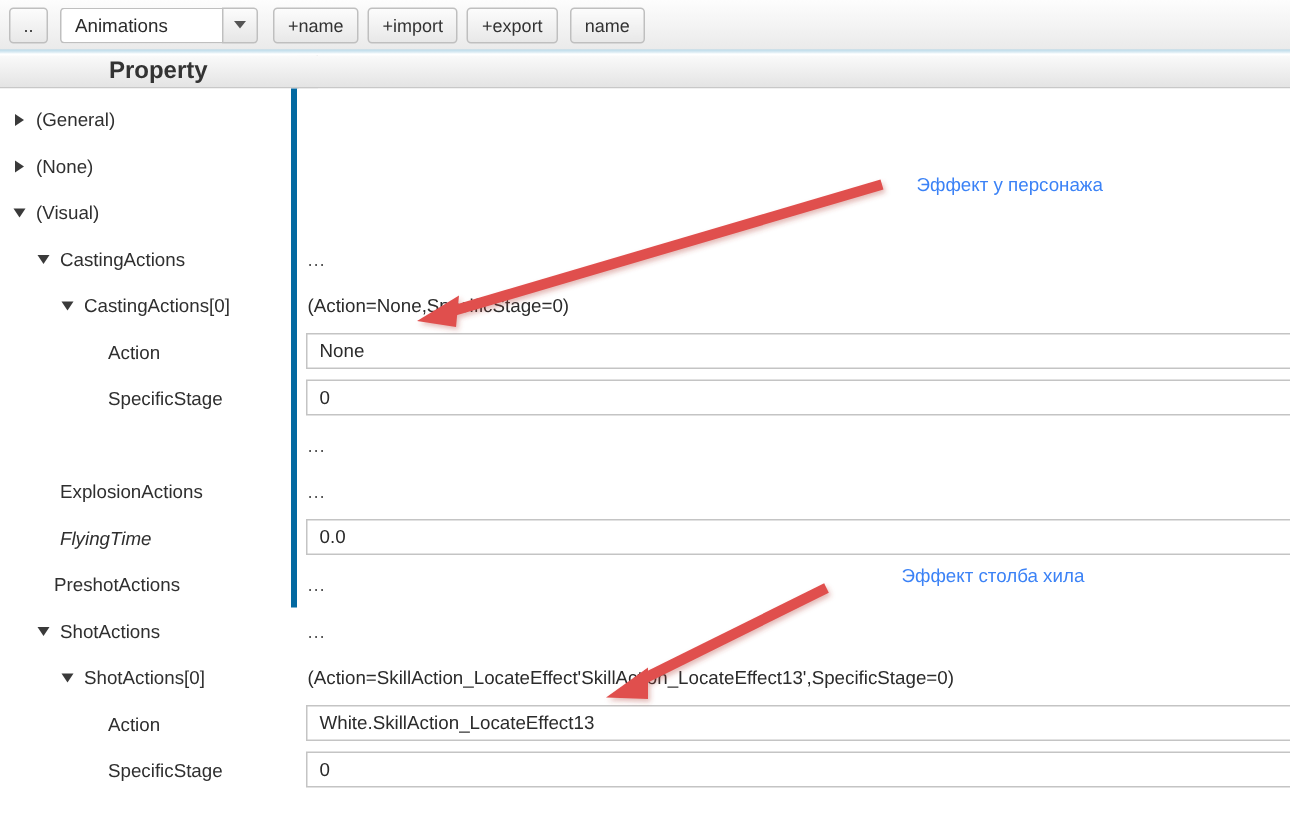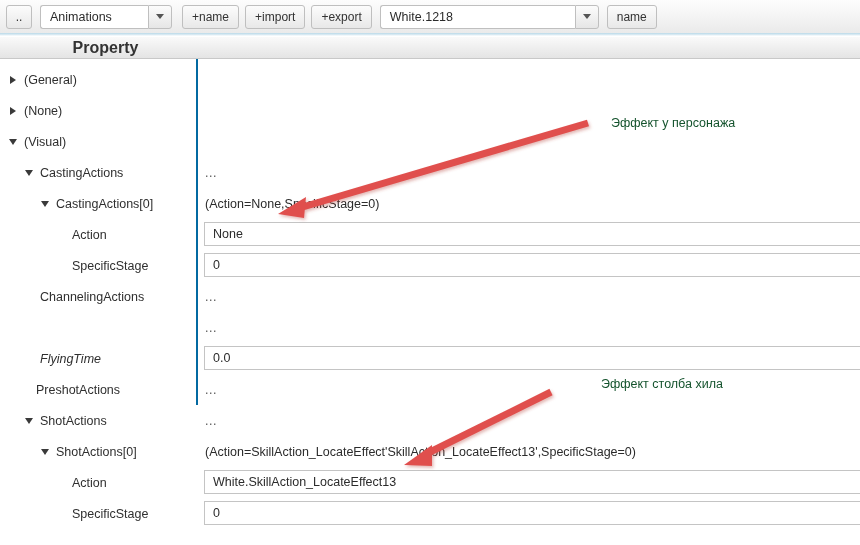--- a/index.html
+++ b/index.html
@@ -118,21 +118,21 @@
     box-sizing: border-box;
   }
 
   
   #tree-panel {
     position: absolute;
     left: 0; top: 59px;
     width: 198px;
     height: 346px;
     background: #ffffff;
-    border-right: 2px solid #0369a1;
+    border-right: 4px solid #0369a1;
     box-sizing: border-box;
   }
   #value-panel {
     position: absolute;
     left: 199px; top: 59px;
     width: 661px;
     height: 486px;
     background: #ffffff;
   }
 
@@ -201,21 +201,21 @@
     font-size: 12.5px;
     color: #2b2b2b;
     white-space: nowrap;
     cursor: text;
   }
 
   
   .annot {
     position: absolute;
     font-size: 12.5px;
-    color: #14532d;
+    color: #3b82f6;
     white-space: nowrap;
   }
   #arrows {
     position: absolute;
     left: 0; top: 0;
     width: 860px; height: 545px;
     pointer-events: none;
   }
 </style>
 </head>
@@ -229,26 +229,20 @@
     <div class="arrow">
       <span class="caret-down"></span>
     </div>
   </div>
 
 
   <div class="tb-btn pad" style="margin-left:10px;">+name</div>
   <div class="tb-btn pad" style="margin-left:6px;">+import</div>
   <div class="tb-btn pad" style="margin-left:6px;">+export</div>
 
-  <div class="combo" id="combo-white">
-    <div class="field">White.1218</div>
-    <div class="arrow">
-      <span class="caret-down"></span>
-    </div>
-  </div>
 
   <div class="tb-btn pad" style="margin-left:8px;">name</div>
 </div>
 <div id="toolbar-underline"></div>
 
 <div id="prop-header">Property</div>
 <div id="prop-header-rest"></div>
 
 <div id="tree-panel">
     <div class="tree-row" style="top: 5px; padding-left: 6px;">
@@ -282,23 +276,23 @@
       <span style="margin-left: 4px;">CastingActions[0]</span>
     </div>
     <div class="tree-row" style="top: 160px; padding-left: 54px;">
       <span class="tw"></span>
       <span style="margin-left: 4px;">Action</span>
     </div>
     <div class="tree-row" style="top: 191px; padding-left: 54px;">
       <span class="tw"></span>
       <span style="margin-left: 4px;">SpecificStage</span>
     </div>
-    <div class="tree-row" style="top: 222px; padding-left: 22px;">
-      <span class="tw"></span>
-      <span style="margin-left: 4px;">ChannelingActions</span>
+    <div class="tree-row" style="top: 253px; padding-left: 22px;">
+      <span class="tw"></span>
+      <span style="margin-left: 4px;">ExplosionActions</span>
     </div>
     <div class="tree-row" style="top: 284px; padding-left: 22px; font-style: italic;">
       <span class="tw"></span>
       <span style="margin-left: 4px;">FlyingTime</span>
     </div>
     <div class="tree-row" style="top: 315px; padding-left: 22px;">
       <span class="tw"></span>
       <span style="margin-left: 0;">PreshotActions</span>
     </div>
     <div class="tree-row" style="top: 346px; padding-left: 22px;">

